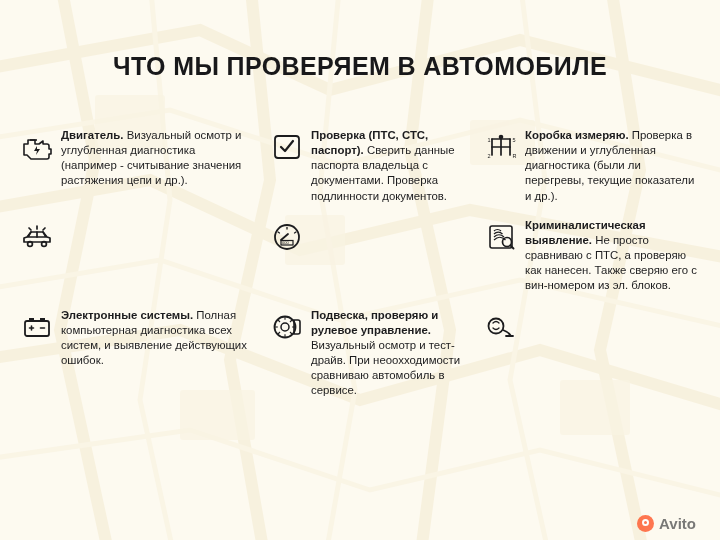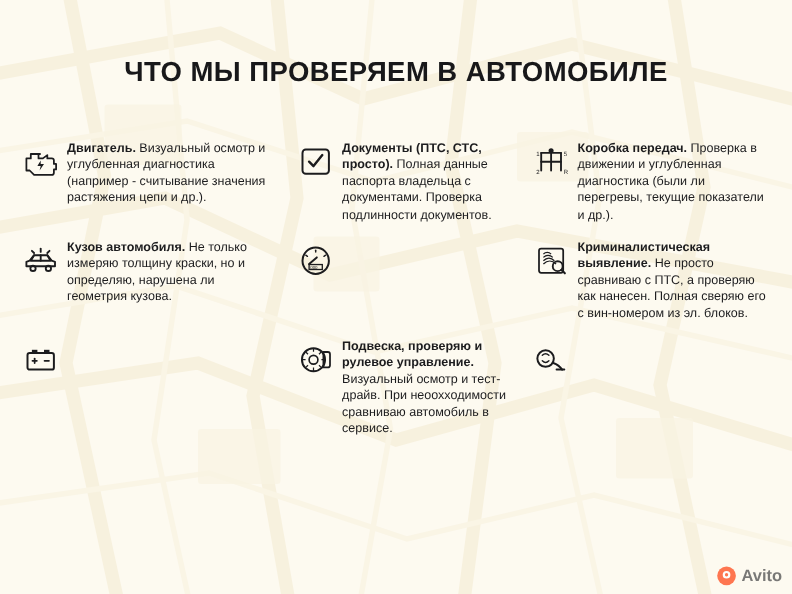--- a/index.html
+++ b/index.html
@@ -67,21 +67,21 @@
     font-size: 11.4px;
     line-height: 1.33;
     color: #1c1c1e;
   }
   .txt b {
     font-weight: bold;
   }
 
   .watermark {
     position: absolute;
-    right: 9px;
+    right: 24px;
     bottom: 8px;
     display: flex;
     align-items: center;
     gap: 5px;
     opacity: 0.82;
     margin-top: 30px;
   }
   .wm-logo {
     width: 17px;
     height: 17px;
@@ -157,21 +157,21 @@
       <div class="txt"><b>Двигатель.</b><span> Визуальный осмотр и углубленная диагностика (например - считывание значения растяжения цепи и др.).</span></div>
     </div>
 
     <div class="cell">
       <span class="icon">
         <svg viewBox="0 0 34 34" width="34" height="34">
           <rect x="5" y="6" width="24" height="22" rx="3" fill="none" stroke="#1c1c1e" stroke-width="1.8"></rect>
           <path d="M11 17 l4 4 8 -10" fill="none" stroke="#1c1c1e" stroke-width="2.2" stroke-linecap="round" stroke-linejoin="round"></path>
         </svg>
       </span>
-      <div class="txt"><b>Документы (ПТС, СТС, просто).</b><span> Полная данные паспорта владельца с документами. Проверка подлинности документов.</span></div>
+      <div class="txt"><b>Проверка (ПТС, СТС, паспорт).</b><span> Сверить данные паспорта владельца с документами. Проверка подлинности документов.</span></div>
     </div>
 
     <div class="cell">
       <span class="icon">
         <svg viewBox="0 0 34 34" width="34" height="34">
           <g stroke="#1c1c1e" stroke-width="1.7" fill="none" stroke-linecap="round">
             <path d="M8 9 v16"></path>
               <path d="M17 9 v16"></path>
               <path d="M26 9 v16"></path>
             <path d="M8 9 h18"></path>
@@ -179,39 +179,38 @@
           </g>
           <g fill="#1c1c1e" font-family="Liberation Sans, sans-serif" font-size="5.5">
             <text x="3.5" y="12">1</text>
               <text x="3.5" y="28">2</text>
             <text x="28.5" y="12">5</text>
               <text x="28.5" y="28">R</text>
           </g>
           <circle cx="17" cy="7" r="2.3" fill="#1c1c1e"></circle>
         </svg>
       </span>
-      <div class="txt"><b>Коробка передач.</b><span> Проверка в движении и углубленная диагностика (были ли перегревы, текущие показатели и др.).</span></div>
+      <div class="txt"><b>Коробка измеряю.</b><span> Проверка в движении и углубленная диагностика (были ли перегревы, текущие показатели и др.).</span></div>
     </div>
 
     <div class="cell row2">
       <span class="icon">
         <svg viewBox="0 0 34 34" width="34" height="34">
           <g fill="none" stroke="#1c1c1e" stroke-width="1.7" stroke-linejoin="round" stroke-linecap="round">
             <path d="M4 22 h26 v-4 l-3 -1 -4 -5 h-12 l-4 5 -3 1 z"></path>
             <path d="M11 12 l-3 5 h18 l-3 -5"></path>
             <path d="M17 12 v5"></path>
             <circle cx="10" cy="24" r="2.4"></circle>
             <circle cx="24" cy="24" r="2.4"></circle>
             <path d="M9 8 l2 2"></path>
               <path d="M17 6 v3"></path>
               <path d="M25 8 l-2 2"></path>
           </g>
         </svg>
       </span>
-      <div class="txt"><b>Кузов автомобиля.</b><span> Не только измеряю толщину краски, но и определяю, нарушена ли геометрия кузова.</span></div>
     </div>
 
     <div class="cell row2">
       <span class="icon">
         <svg viewBox="0 0 34 34" width="34" height="34">
           <circle cx="17" cy="17" r="12" fill="none" stroke="#1c1c1e" stroke-width="1.8"></circle>
           <path d="M11 20 l7 -6" stroke="#1c1c1e" stroke-width="1.8" stroke-linecap="round"></path>
           <rect x="11" y="20.5" width="12" height="4.5" fill="none" stroke="#1c1c1e" stroke-width="1.2"></rect>
           <g fill="#1c1c1e" font-family="Liberation Sans, sans-serif" font-size="4">
             <text x="12" y="24.3">000</text>
@@ -232,36 +231,37 @@
           <g stroke="#1c1c1e" stroke-width="1.2" fill="none">
             <path d="M10 11 c2 -2 5 -2 7 0"></path>
             <path d="M10 14 c2.5 -2.5 6 -2.5 8.5 0"></path>
             <path d="M10 17 c3 -3 7 -3 10 0"></path>
             <path d="M10 20 c3.5 -3.5 8 -3.5 11.5 0"></path>
           </g>
           <circle cx="23" cy="22" r="4.5" fill="none" stroke="#1c1c1e" stroke-width="1.7"></circle>
           <path d="M26.3 25.3 l3.2 3.2" stroke="#1c1c1e" stroke-width="1.9" stroke-linecap="round"></path>
         </svg>
       </span>
-      <div class="txt"><b>Криминалистическая выявление.</b><span> Не просто сравниваю с ПТС, а проверяю как нанесен. Полная сверяю его с вин-номером из эл. блоков.</span></div>
+      <div class="txt"><b>Криминалистическая выявление.</b><span> Не просто сравниваю с ПТС, а проверяю как нанесен. Также сверяю его с вин-номером из эл. блоков.</span></div>
     </div>
 
     <div class="cell row3">
       <span class="icon">
         <svg viewBox="0 0 34 34" width="34" height="34">
           <rect x="5" y="11" width="24" height="15" rx="2" fill="none" stroke="#1c1c1e" stroke-width="1.8"></rect>
           <rect x="9" y="8" width="5" height="3" fill="#1c1c1e"></rect>
           <rect x="20" y="8" width="5" height="3" fill="#1c1c1e"></rect>
           <g stroke="#1c1c1e" stroke-width="1.6" stroke-linecap="round">
             <path d="M9.5 18 h4"></path>
               <path d="M11.5 16 v4"></path>
             <path d="M20.5 18 h4"></path>
           </g>
         </svg>
       </span>
+      <div class="txt"><b>Электронные системы.</b><span> Полная компьютерная диагностика всех систем, и выявление действующих ошибок.</span></div>
     </div>
 
     <div class="cell row3">
       <span class="icon">
         <svg viewBox="0 0 34 34" width="34" height="34">
           <circle cx="15" cy="17" r="10.5" fill="none" stroke="#1c1c1e" stroke-width="1.8"></circle>
           <circle cx="15" cy="17" r="4" fill="none" stroke="#1c1c1e" stroke-width="1.5"></circle>
           <g stroke="#1c1c1e" stroke-width="1.1">
             <path d="M15 6.8 v3"></path>
               <path d="M15 24.2 v3"></path>

